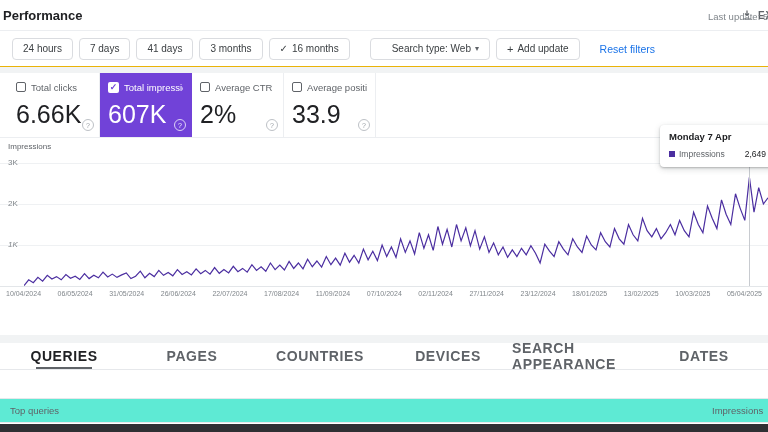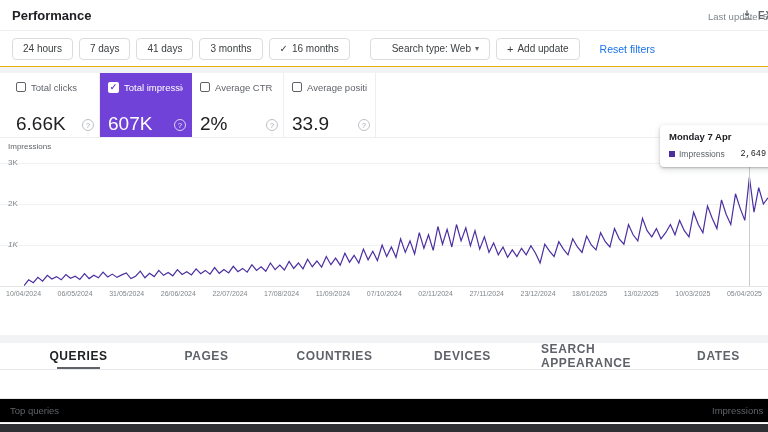--- a/index.html
+++ b/index.html
@@ -1,21 +1,21 @@
 <!DOCTYPE html>
 <html><head>
 <meta charset="utf-8">
 <style>
   html,body{margin:0;padding:0;}
   body{width:768px;height:432px;position:relative;overflow:hidden;background:#fff;
        font-family:"Liberation Sans",sans-serif;color:#202124;}
 
   
   .header{position:absolute;top:0;left:0;right:0;height:30px;border-bottom:1px solid #eceef1;display:flex;align-items:center;}
-  .page-title{margin-left:12px;font-size:13px;font-weight:700;color:#202124;}
+  .page-title{margin-left:3px;font-size:13px;font-weight:700;color:#202124;}
   .export{position:absolute;left:741px;top:0;height:30px;display:flex;align-items:center;gap:5px;
           color:#5f6368;font-size:10px;font-weight:700;letter-spacing:.8px;white-space:nowrap;cursor:pointer;}
 
   
   .filterbar{position:absolute;top:31px;left:0;right:0;height:35px;border-bottom:5px solid #eab308;
              display:flex;align-items:center;padding-left:12px;gap:6px;}
   .chip{height:20px;display:inline-flex;align-items:center;gap:4px;padding:0 10px;border:1px solid #dadce0;
         border-radius:4px;font-size:10px;color:#3c4043;background:#fff;white-space:nowrap;cursor:pointer;}
   .gap-left{margin-left:14px;padding-left:21px;}
   .check-glyph{font-size:10px;color:#3c4043;}
@@ -29,21 +29,21 @@
   
   .cards{position:absolute;top:73px;left:0;right:0;height:64px;border-bottom:1px solid #eceef1;display:flex;padding-left:8px;background:#fff;}
   .card{width:92px;position:relative;border-right:1px solid #eceef1;padding:9px 8px 0 8px;box-sizing:border-box;cursor:pointer;}
   .card.selected{background:#7142d8;border-right-color:#7142d8;}
   .card-top{display:flex;align-items:flex-start;gap:5px;}
   .cb{width:10px;height:10px;border:1.5px solid #5f6368;border-radius:2px;box-sizing:border-box;background:#fff;flex:none;}
   .cb-checked{width:11px;height:11px;border-radius:2px;background:#fff;color:#7142d8;font-size:9px;line-height:11px;
               text-align:center;font-weight:700;flex:none;border:none;}
   .card-label{font-size:9.5px;color:#5f6368;white-space:nowrap;overflow:hidden;}
   .selected .card-label{color:#fff;}
-  .card-value{font-size:19px;margin-top:20px;color:#202124;}
+  .card-value{font-size:25px;margin-top:7px;color:#202124;}
   .selected .card-value{color:#fff;}
   .help{position:absolute;right:5px;bottom:6px;width:10px;height:10px;border:1px solid #bdc1c6;border-radius:50%;
         font-size:7px;color:#9aa0a6;display:flex;align-items:center;justify-content:center;cursor:pointer;}
   .selected .help{border-color:rgba(255,255,255,.75);color:rgba(255,255,255,.95);}
 
   
   .chart{position:absolute;top:138px;left:0;right:0;height:170px;}
   .axis-title{position:absolute;top:4px;left:8px;font-size:8px;color:#5f6368;}
   .grid{position:absolute;left:0;right:0;height:1px;background:#eff1f3;}
   .g3{top:25px;} .g2{top:66px;} .g1{top:107px;} .g0{top:148px;background:#e3e6e9;}
@@ -54,34 +54,34 @@
   .xlabels{position:absolute;top:152px;left:6px;right:6px;display:flex;justify-content:space-between;
            font-size:7px;color:#80868b;}
 
   
   .tooltip{position:absolute;top:125px;left:660px;width:97px;background:#fff;border-radius:4px;
            box-shadow:0 1px 2px rgba(60,64,67,.3),0 2px 6px rgba(60,64,67,.2);padding:6px 9px 8px 9px;z-index:5;}
   .tt-date{font-size:9.5px;font-weight:700;color:#202124;}
   .tt-row{display:flex;align-items:center;gap:4px;margin-top:7px;}
   .tt-swatch{width:6px;height:6px;background:#4b2ea0;flex:none;}
   .tt-label{font-size:8.5px;color:#5f6368;}
-  .tt-value{margin-left:auto;font-size:8.5px;color:#202124;font-family:Liberation Mono, monospace;}
+  .tt-value{margin-left:auto;font-size:8.5px;color:#202124;}
 
   .band2{position:absolute;top:335px;left:0;right:0;height:8px;background:#f1f3f4;}
 
   
   .tabs{position:absolute;top:343px;left:0;right:0;height:26px;border-bottom:1px solid #e6e8eb;display:flex;background:#fff;}
-  .tab{flex:1;display:flex;align-items:center;justify-content:center;font-size:12px;letter-spacing:.6px;
-       color:#5f6368;font-weight:700;position:relative;cursor:pointer;margin-left:29px;}
+  .tab{flex:1;display:flex;align-items:center;justify-content:center;font-size:14px;letter-spacing:.6px;
+       color:#5f6368;font-weight:700;position:relative;cursor:pointer;}
   .tab.active{color:#202124;}
   .tab.active::after{content:"";position:absolute;bottom:0;left:28%;right:28%;height:2px;background:#5f6368;}
 
   
   .table-header{position:absolute;top:398px;left:0;right:0;height:23px;border-top:1px solid #e6e8eb;
-                border-bottom:1px solid #e6e8eb;display:flex;align-items:center;background:#000000;}
+                border-bottom:1px solid #e6e8eb;display:flex;align-items:center;background:#5eead4;}
   .th-left{margin-left:10px;font-size:9.5px;color:#5f6368;}
   .th-right{position:absolute;left:712px;font-size:9.5px;color:#5f6368;white-space:nowrap;}
 
   .bottom-bar{position:absolute;top:424px;left:0;right:0;height:8px;background:#2f3033;}
 </style>
 </head>
 <body>
 
 <div class="header">
   <div class="page-title">Performance</div>

